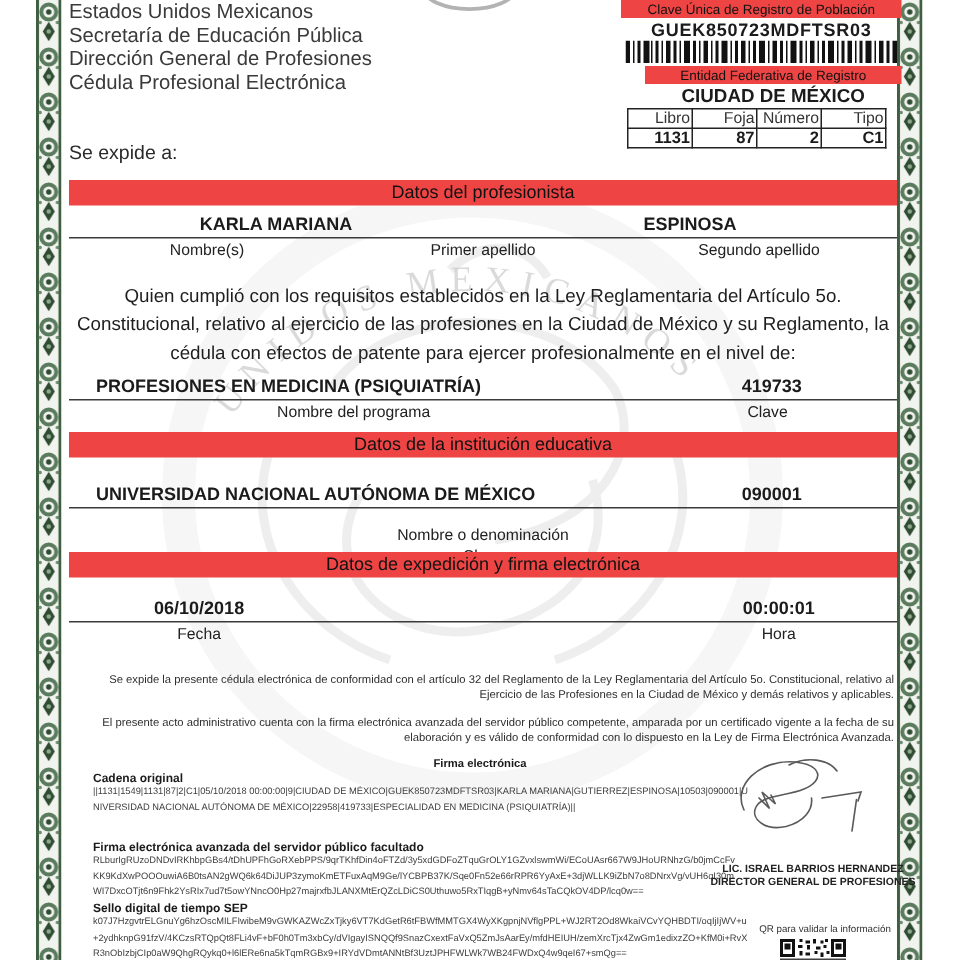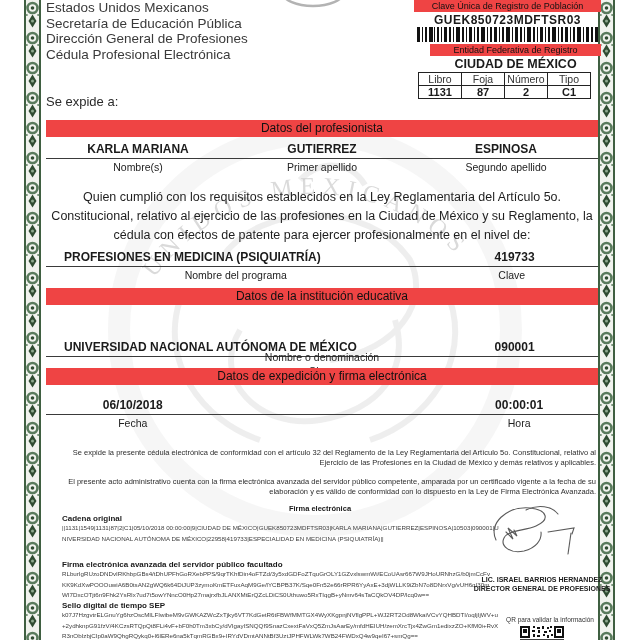--- a/index.html
+++ b/index.html
@@ -15,21 +15,21 @@
   .header-lines{left:46px;top:0px;font-size:13.5px;line-height:15.5px;color:#3a3a3a;}
   .expide{left:46px;top:94px;font-size:13px;color:#2a2a2a;}
   
   .graybar{background:#ef4444;color:#111;text-align:center;}
   .curp-title{left:414px;top:0px;width:187px;height:12px;font-size:9px;line-height:12px;}
   .curp-value{left:414px;top:13px;width:187px;text-align:center;font-size:12px;font-weight:bold;letter-spacing:.5px;}
   .barcode{left:417px;top:27px;}
   .entity-title{left:430px;top:44px;width:171px;height:12px;font-size:9px;line-height:12px;}
   .entity-value{left:430px;top:57px;width:171px;text-align:center;font-size:12.5px;font-weight:bold;}
   table.reg{position:absolute;left:418px;top:72px;border-collapse:collapse;font-size:10.5px;}
-  table.reg td{border:1px solid #222;width:40px;height:11px;text-align:center;padding:0 1px;}
+  table.reg td{border:1px solid #222;width:40px;height:11px;text-align:right;padding:0 1px;}
   table.reg .hdr td{color:#333;}
   table.reg .val td{font-weight:bold;font-size:11px;}
   
   .section-bar{left:46px;width:552px;height:17px;font-size:12px;line-height:17px;}
   
   .field-row{left:46px;width:552px;display:flex;border-bottom:1px solid #3a3a3a;}
   .field-row .cell{flex:1;text-align:center;font-size:12px;font-weight:bold;padding-bottom:2px;}
   .label-row{left:46px;width:552px;display:flex;}
   .label-row .cell{flex:1;text-align:center;font-size:10.5px;color:#222;padding-top:2px;font-weight:normal;}
   .two-col .c1{flex:2.2;text-align:left;padding-left:18px;}
@@ -175,42 +175,41 @@
       <td>87</td>
       <td>2</td>
       <td>C1</td>
     </tr>
   </tbody>
     </table>
 
   <div class="abs graybar section-bar" style="top:120px;">Datos del profesionista</div>
   <div class="abs field-row" style="top:142px;">
     <div class="cell">KARLA MARIANA</div>
-    <div class="cell">GUTIERREZ</div>
     <div class="cell">ESPINOSA</div>
   </div>
   <div class="abs label-row" style="top:159px;">
     <div class="cell">Nombre(s)</div>
     <div class="cell">Primer apellido</div>
     <div class="cell">Segundo apellido</div>
   </div>
 
   <div class="abs statement">Quien cumplió con los requisitos establecidos en la Ley Reglamentaria del Artículo 5o. Constitucional, relativo al ejercicio de las profesiones en la Ciudad de México y su Reglamento, la cédula con efectos de patente para ejercer profesionalmente en el nivel de:</div>
 
   <div class="abs field-row two-col" style="top:250px;">
     <div class="cell c1">PROFESIONES EN MEDICINA (PSIQUIATRÍA)</div>
     <div class="cell c2">419733</div>
   </div>
   <div class="abs label-row two-col-lab" style="top:267px;">
     <div class="cell c1">Nombre del programa</div>
     <div class="cell c2">Clave</div>
   </div>
 
   <div class="abs graybar section-bar" style="top:288px;">Datos de la institución educativa</div>
-  <div class="abs field-row two-col" style="top:340px;">
+  <div class="abs field-row two-col" style="top:322px;">
     <div class="cell c1">UNIVERSIDAD NACIONAL AUTÓNOMA DE MÉXICO</div>
     <div class="cell c2">090001</div>
   </div>
   <div class="abs label-row two-col-lab" style="top:349px;flex-direction:column;">
     <div class="cell c1">Nombre o denominación</div>
     <div class="cell c2">Clave</div>
   </div>
 
   <div class="abs graybar section-bar" style="top:368px;">Datos de expedición y firma electrónica</div>
   <div class="abs field-row" style="top:398px;">

